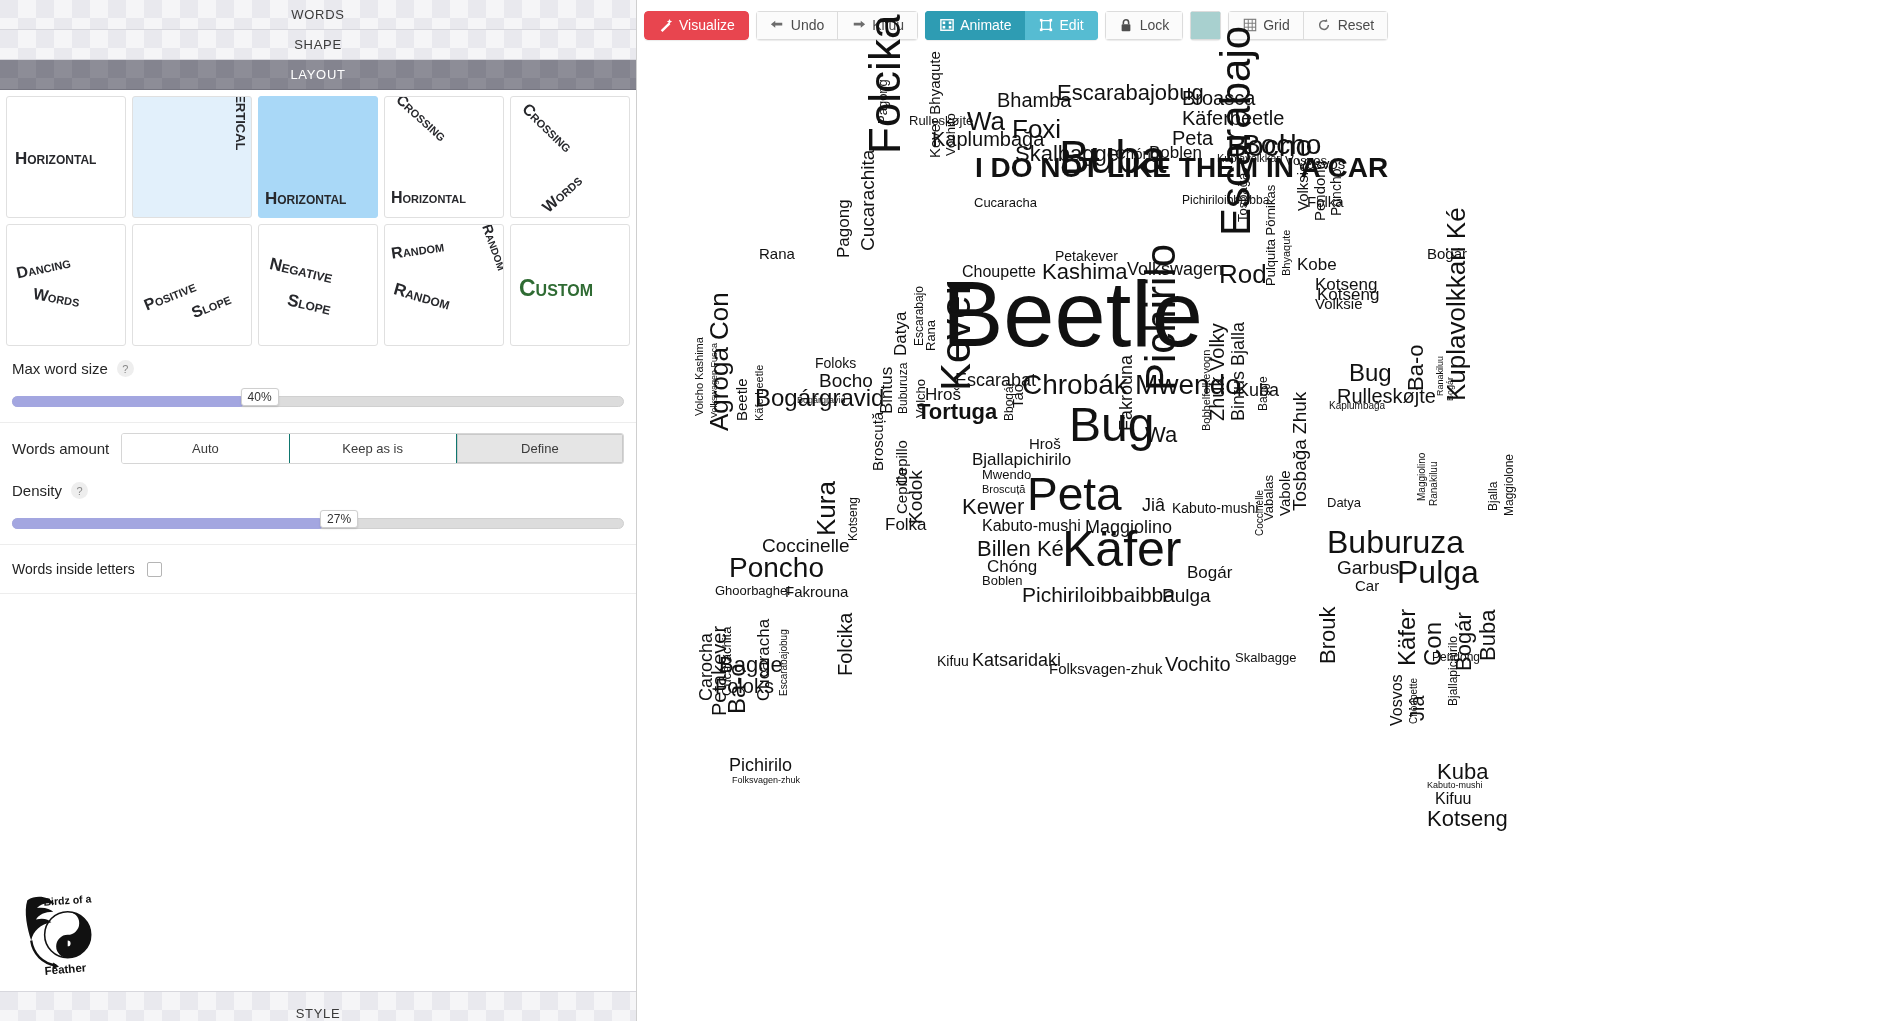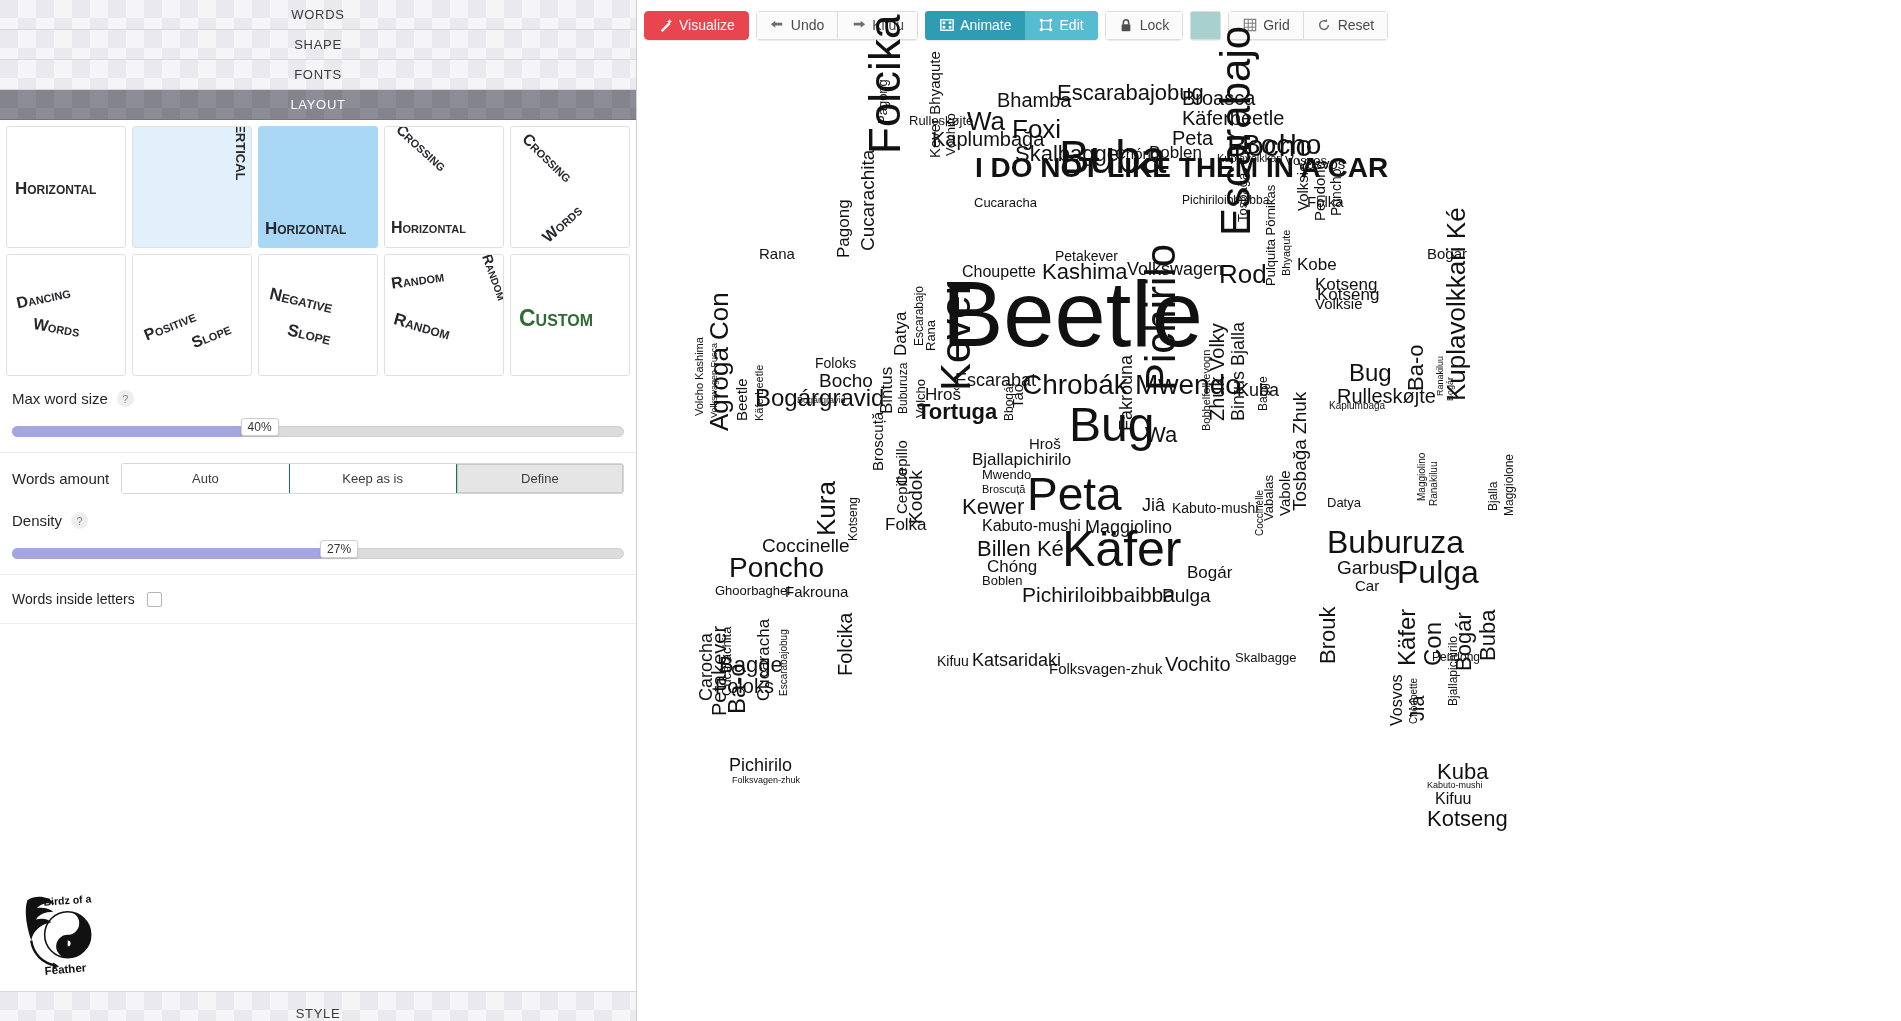--- a/index.html
+++ b/index.html
@@ -164,23 +164,20 @@
 
 <div id="app">
 
   <div id="left-panel">
 
     <div class="accordion-bar checkerboard">
       <span>WORDS</span>
     </div>
     <div class="accordion-bar checkerboard">
       <span>SHAPE</span>
-    </div>
-    <div class="accordion-bar checkerboard">
-      <span>FONTS</span>
     </div>
     <div class="accordion-bar active">
       <span>LAYOUT</span>
     </div>
 
     <div id="layout-body">
       <div class="tile-grid">
 
         <div class="tile">
           <span class="w sc" style="font-size:17px; left:8px; top:52px;">Horizontal</span>

